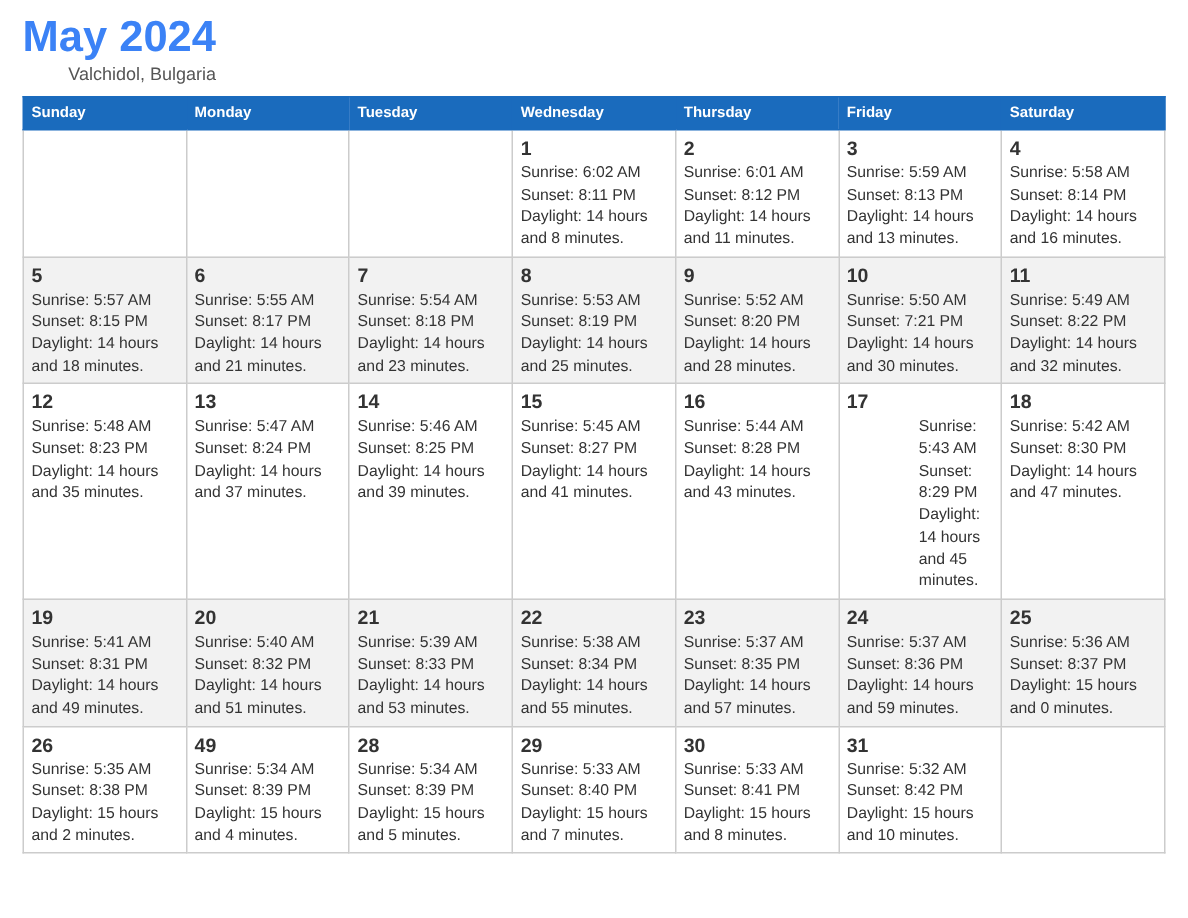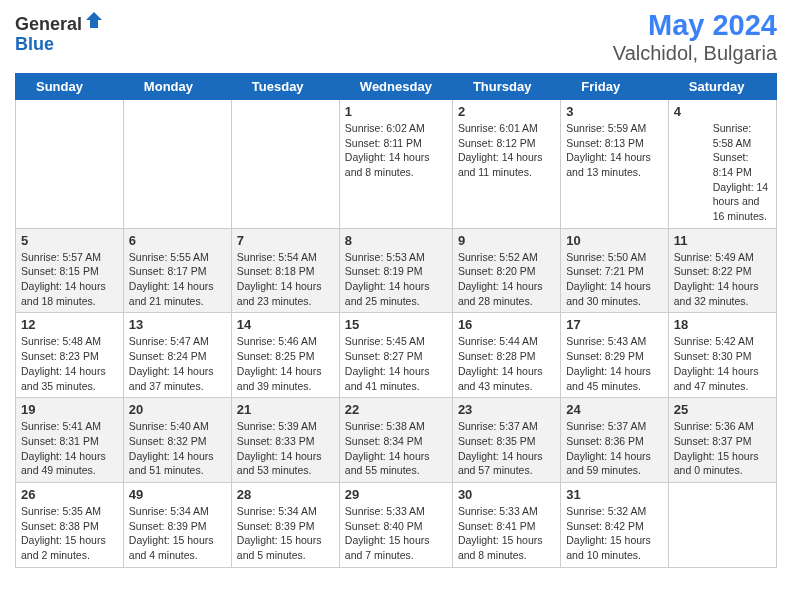--- a/index.html
+++ b/index.html
@@ -40,34 +40,34 @@
     .title-block {
       text-align: right;
     }
     .month-year {
       font-size: 29px;
       font-weight: bold;
       color: #3b82f6;
       line-height: 1.1;
     }
     .location {
-      font-size: 20px;
+      font-size: 12px;
       color: #555;
     }
     .calendar-table {
       width: 100%;
       border-collapse: collapse;
       font-size: 11px;
     }
     .calendar-table th {
       background-color: #1a6bbd;
       color: #fff;
       text-align: left;
-      padding: 5px 20px;
-      font-size: 13px;
+      padding: 5px 5px;
+      font-size: 10px;
       font-weight: bold;
       border: 1px solid #1a6bbd;
     }
     .calendar-table td {
       border: 1px solid #ccc;
       vertical-align: top;
       padding: 4px 5px;
       width: calc(100% / 7);
       height: 78px;
     }
@@ -90,32 +90,20 @@
     }
     .row-white td {
       background-color: #fff;
     }
   </style>
 </head>
 <body>
 
 <div class="page">
   <div class="header">
-    <div class="logo">
-      <div>
-        <div class="logo-text">
-          <span class="logo-general">General</span><svg class="logo-icon" viewBox="0 0 20 20">
-              <polygon points="10,2 18,10 14,10 14,18 6,18 6,10 2,10" fill="#1a6bbd"></polygon>
-            </svg>
-        </div>
-        <div class="logo-text">
-          <span class="logo-blue">Blue</span>
-        </div>
-      </div>
-    </div>
     <div class="title-block">
       <div class="month-year">May 2024</div>
       <div class="location">Valchidol, Bulgaria</div>
     </div>
   </div>
 
   <table class="calendar-table">
     <thead>
       <tr>
       <th>Sunday</th>
@@ -145,21 +133,21 @@
 Daylight: 14 hours and 11 minutes.</div>
           </td>
           <td>
             <div class="day-num">3</div>
             <div class="day-info" style="white-space: pre-line;">Sunrise: 5:59 AM
 Sunset: 8:13 PM
 Daylight: 14 hours and 13 minutes.</div>
           </td>
           <td>
             <div class="day-num">4</div>
-            <div class="day-info" style="white-space: pre-line; margin-left: 39px;">Sunrise: 5:58 AM
+            <div class="day-info" style="white-space: pre-line;">Sunrise: 5:58 AM
 Sunset: 8:14 PM
 Daylight: 14 hours and 16 minutes.</div>
           </td>
         </tr>
         <tr class="row-shaded">
           <td>
             <div class="day-num">5</div>
             <div class="day-info" style="white-space: pre-line;">Sunrise: 5:57 AM
 Sunset: 8:15 PM
 Daylight: 14 hours and 18 minutes.</div>
@@ -227,21 +215,21 @@
 Daylight: 14 hours and 41 minutes.</div>
           </td>
           <td>
             <div class="day-num">16</div>
             <div class="day-info" style="white-space: pre-line;">Sunrise: 5:44 AM
 Sunset: 8:28 PM
 Daylight: 14 hours and 43 minutes.</div>
           </td>
           <td>
             <div class="day-num">17</div>
-            <div class="day-info" style="white-space: pre-line;">Sunrise: 5:43 AM
+            <div class="day-info" style="white-space: pre-line; margin-left: 48px;">Sunrise: 5:43 AM
 Sunset: 8:29 PM
 Daylight: 14 hours and 45 minutes.</div>
           </td>
           <td>
             <div class="day-num">18</div>
             <div class="day-info" style="white-space: pre-line;">Sunrise: 5:42 AM
 Sunset: 8:30 PM
 Daylight: 14 hours and 47 minutes.</div>
           </td>
         </tr>

